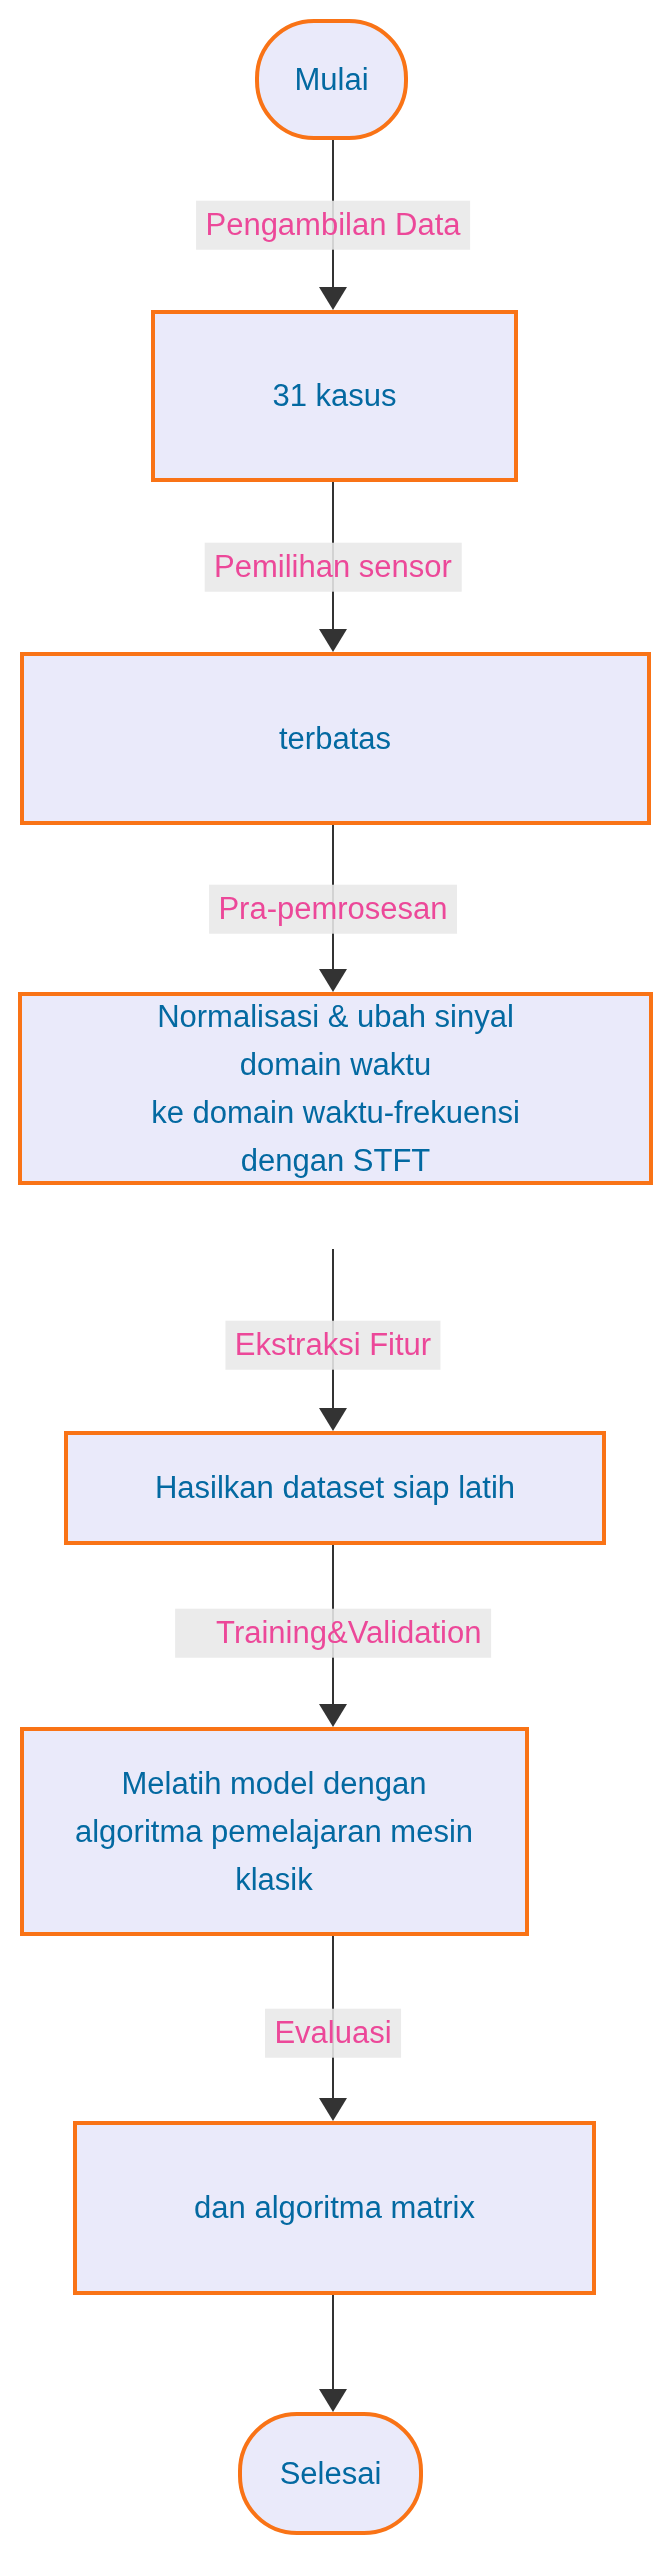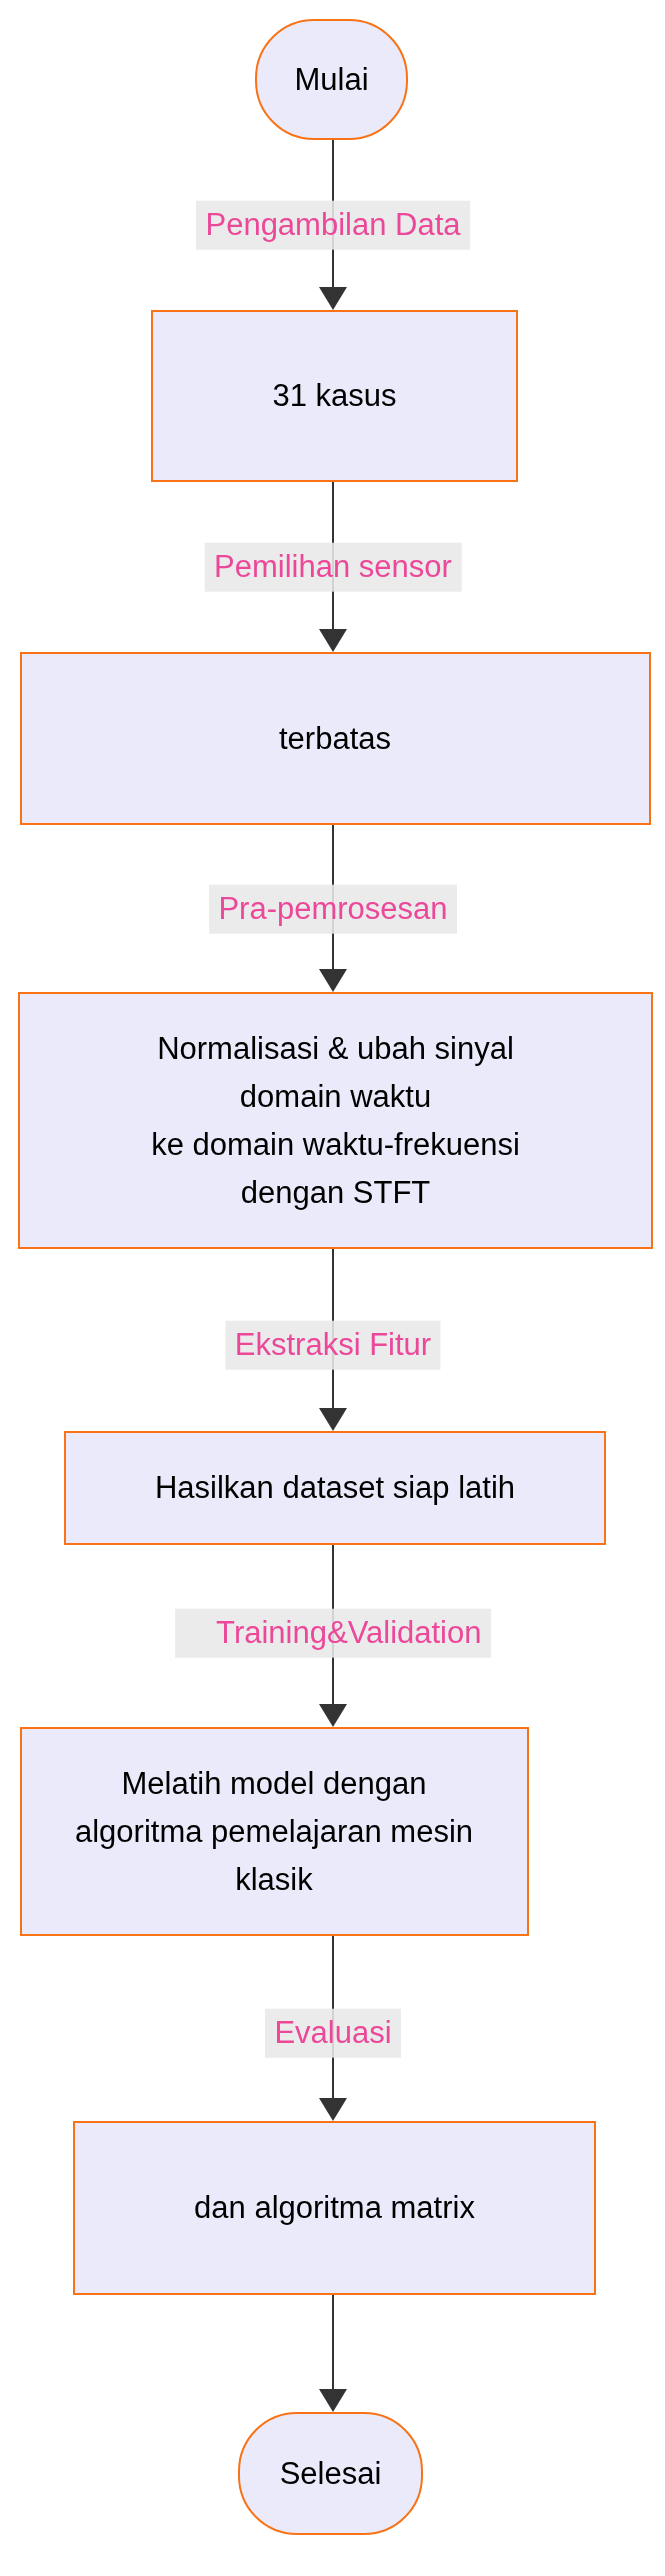--- a/index.html
+++ b/index.html
@@ -62,36 +62,36 @@
   .l3 { top: 909px; }
   .l4 { top: 1345px; }
   .l5 { top: 1633px; padding-left: 41px; }
   .l6 { top: 2033px; }
 
   
   .node {
     position: absolute;
     box-sizing: border-box;
     background: #EAEAFA;
-    border: 2px solid #f97316;
+    border: 4px solid #f97316;
     display: flex;
     flex-direction: column;
     align-items: center;
     justify-content: center;
     text-align: right;
     font-size: 31px;
     line-height: 48px;
-    color: #000000;
+    color: #0369a1;
   }
   .node span { display: block; white-space: nowrap; }
   .stadium { border-radius: 59px; }
   .n0 { left: 255px; top: 19px;   width: 153px; height: 121px; }
   .n1 { left: 151px; top: 310px;  width: 367px; height: 172px; }
   .n2 { left: 19.5px;  top: 652px;  width: 631px; height: 173px; }
-  .n3 { left: 18px;  top: 992px; width: 635px; height: 257px; }
+  .n3 { left: 18px;  top: 992px; width: 635px; height: 193px; }
   .n4 { left: 64px;  top: 1431px; width: 542px; height: 114px; }
   .n5 { left: 19.5px;  top: 1727px; width: 509px; height: 209px; }
   .n6 { left: 73px; top: 2121px; width: 523px; height: 174px; }
   .n7 { left: 238px; top: 2412px; width: 185px; height: 123px; }
 </style>
 </head>
 <body>
 
 <div class="canvas">
 

